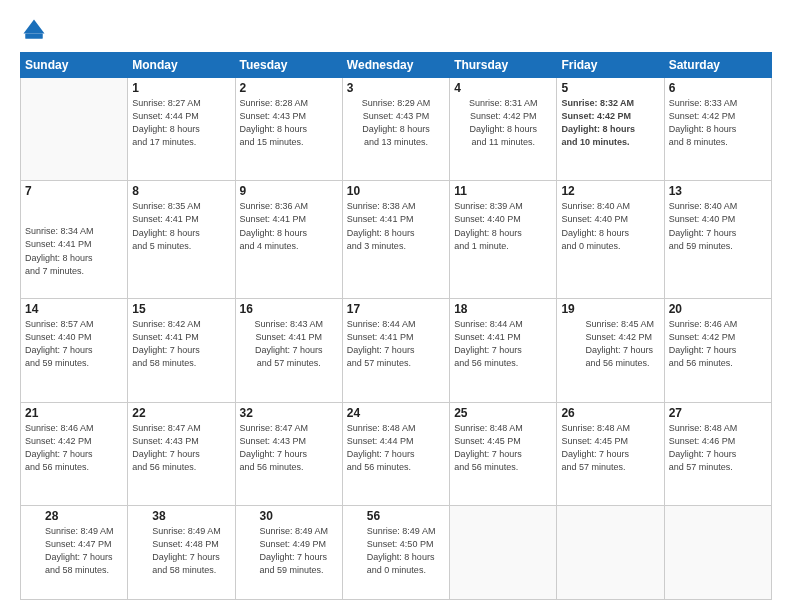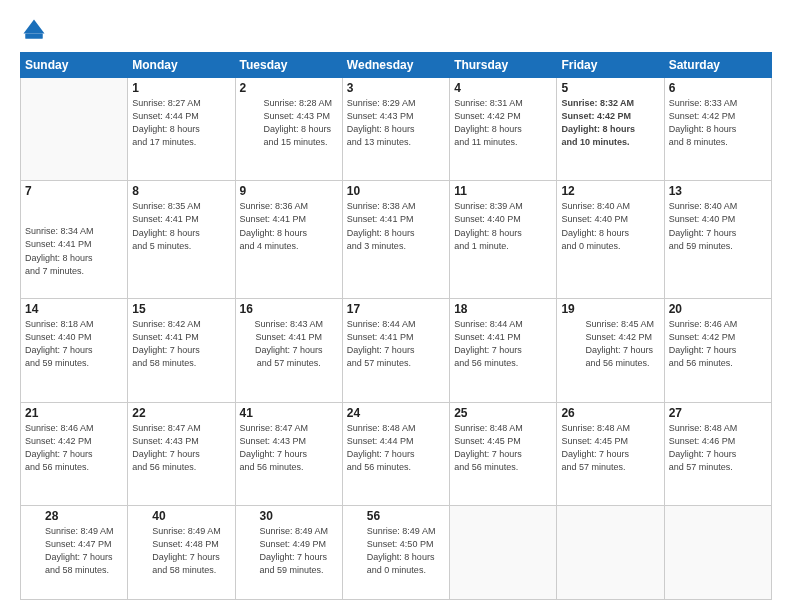--- a/index.html
+++ b/index.html
@@ -141,35 +141,35 @@
           <td class="empty-cell"></td>
           <td>
             <span class="day-num">1</span>
             <div class="day-info" style="white-space: pre-line;">Sunrise: 8:27 AM
 Sunset: 4:44 PM
 Daylight: 8 hours
 and 17 minutes.</div>
           </td>
           <td>
             <span class="day-num">2</span>
-            <div class="day-info" style="white-space: pre-line; margin-left: 24px;">Sunrise: 8:28 AM
+            <div class="day-info" style="white-space: pre-line;">Sunrise: 8:28 AM
 Sunset: 4:43 PM
 Daylight: 8 hours
 and 15 minutes.</div>
           </td>
           <td>
             <span class="day-num">3</span>
-            <div class="day-info" style="white-space: pre-line;">Sunrise: 8:29 AM
+            <div class="day-info" style="white-space: pre-line; text-align: center;">Sunrise: 8:29 AM
 Sunset: 4:43 PM
 Daylight: 8 hours
 and 13 minutes.</div>
           </td>
           <td>
             <span class="day-num">4</span>
-            <div class="day-info" style="white-space: pre-line;">Sunrise: 8:31 AM
+            <div class="day-info" style="white-space: pre-line; text-align: center;">Sunrise: 8:31 AM
 Sunset: 4:42 PM
 Daylight: 8 hours
 and 11 minutes.</div>
           </td>
           <td>
             <span class="day-num">5</span>
             <div class="day-info" style="white-space: pre-line; font-weight: bold;">Sunrise: 8:32 AM
 Sunset: 4:42 PM
 Daylight: 8 hours
 and 10 minutes.</div>
@@ -229,21 +229,21 @@
             <span class="day-num">13</span>
             <div class="day-info" style="white-space: pre-line;">Sunrise: 8:40 AM
 Sunset: 4:40 PM
 Daylight: 7 hours
 and 59 minutes.</div>
           </td>
         </tr>
         <tr>
           <td>
             <span class="day-num">14</span>
-            <div class="day-info" style="white-space: pre-line;">Sunrise: 8:18 AM
+            <div class="day-info" style="white-space: pre-line;">Sunrise: 8:57 AM
 Sunset: 4:40 PM
 Daylight: 7 hours
 and 59 minutes.</div>
           </td>
           <td>
             <span class="day-num">15</span>
             <div class="day-info" style="white-space: pre-line;">Sunrise: 8:42 AM
 Sunset: 4:41 PM
 Daylight: 7 hours
 and 58 minutes.</div>
@@ -293,21 +293,21 @@
 and 56 minutes.</div>
           </td>
           <td>
             <span class="day-num">22</span>
             <div class="day-info" style="white-space: pre-line;">Sunrise: 8:47 AM
 Sunset: 4:43 PM
 Daylight: 7 hours
 and 56 minutes.</div>
           </td>
           <td>
-            <span class="day-num">41</span>
+            <span class="day-num">32</span>
             <div class="day-info" style="white-space: pre-line;">Sunrise: 8:47 AM
 Sunset: 4:43 PM
 Daylight: 7 hours
 and 56 minutes.</div>
           </td>
           <td>
             <span class="day-num">24</span>
             <div class="day-info" style="white-space: pre-line;">Sunrise: 8:48 AM
 Sunset: 4:44 PM
 Daylight: 7 hours
@@ -337,21 +337,21 @@
         </tr>
         <tr>
           <td>
             <span class="day-num">28</span>
             <div class="day-info" style="white-space: pre-line;">Sunrise: 8:49 AM
 Sunset: 4:47 PM
 Daylight: 7 hours
 and 58 minutes.</div>
           </td>
           <td>
-            <span class="day-num">40</span>
+            <span class="day-num">38</span>
             <div class="day-info" style="white-space: pre-line;">Sunrise: 8:49 AM
 Sunset: 4:48 PM
 Daylight: 7 hours
 and 58 minutes.</div>
           </td>
           <td>
             <span class="day-num">30</span>
             <div class="day-info" style="white-space: pre-line;">Sunrise: 8:49 AM
 Sunset: 4:49 PM
 Daylight: 7 hours

